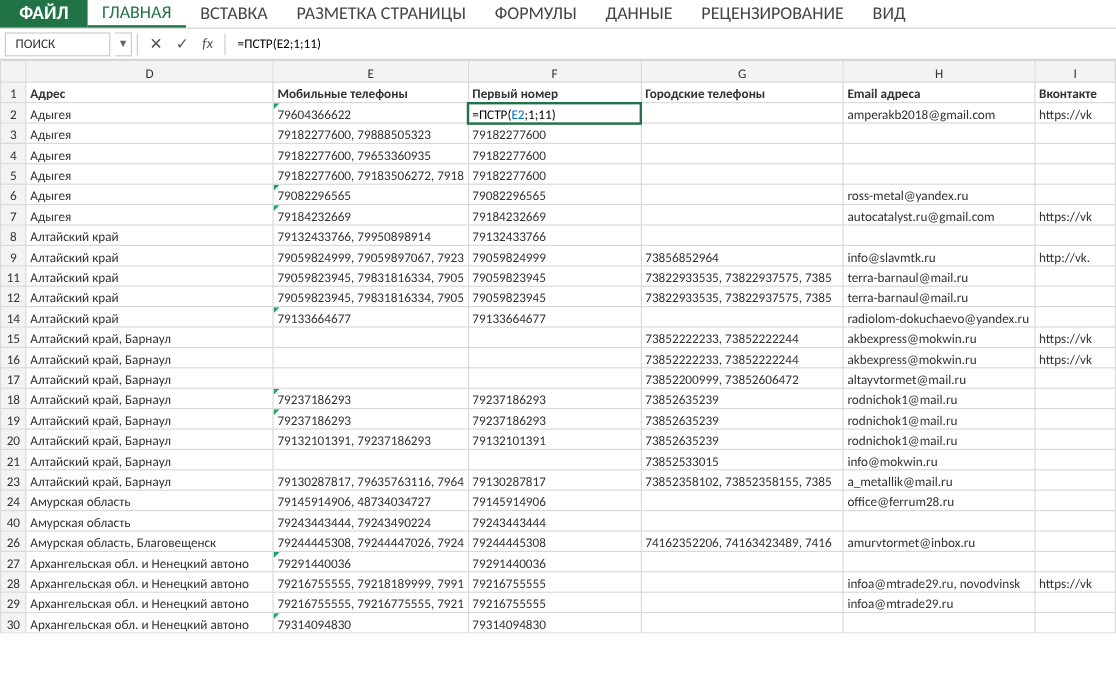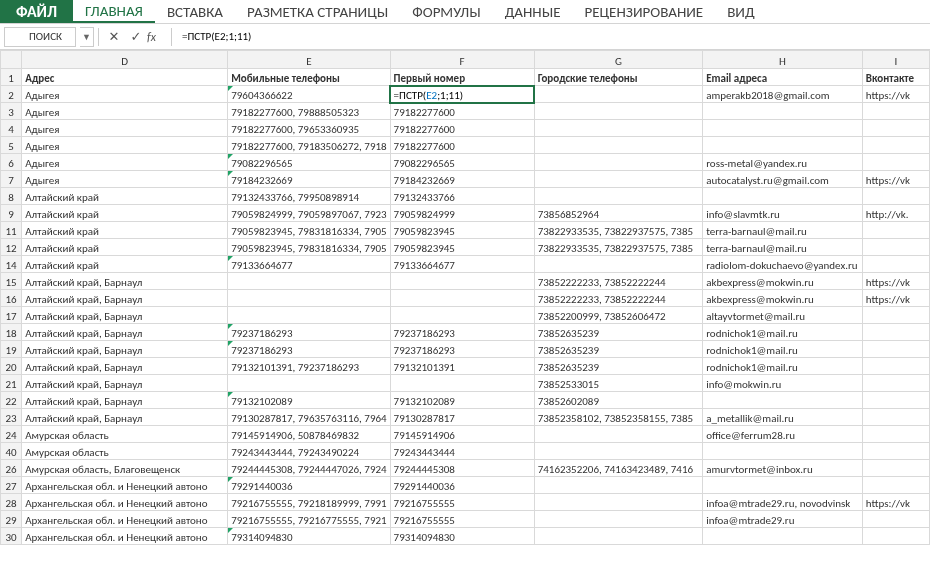--- a/index.html
+++ b/index.html
@@ -4,25 +4,25 @@
 <style>
   * { box-sizing: border-box; margin: 0; padding: 0; }
   body { font-family: Calibri, Arial, sans-serif; font-size: 12px; color: #333; background: #fff; width: 930px; height: 572px; overflow: hidden; }
   
   .ribbon-tabs { height: 24px; display: flex; align-items: stretch; background: #fff; border-bottom: 1px solid #d4d4d4; }
   .tab-file { background: #217346; color: #fff; padding: 0 16px; display: flex; align-items: center; font-size: 16px; font-weight: bold; }
   .tab { padding: 0 12px; display: flex; align-items: center; font-size: 15px; color: #444; cursor: pointer; }
   .tab.active { border-bottom: 2px solid #217346; color: #217346; }
   
   .formula-bar { height: 26px; display: flex; align-items: center; border-bottom: 1px solid #d4d4d4; }
-  .name-box { width: 72px; height: 20px; border: 1px solid #ccc; margin: 0 4px; display: flex; align-items: center; padding: 0 24px; font-size: 11px; background:#fff; }
+  .name-box { width: 88px; height: 20px; border: 1px solid #ccc; margin: 0 4px; display: flex; align-items: center; padding: 0 8px; font-size: 11px; background:#fff; }
   .name-box-arrow { width: 14px; border: 1px solid #ccc; border-left:none; height:20px; display:flex; align-items:center; justify-content:center; color:#666; font-size:9px; }
   .fb-sep { width:1px; height:18px; background:#ccc; margin:0 4px; }
   .fb-btn { width: 22px; height: 20px; display:flex; align-items:center; justify-content:center; color:#555; font-size:13px; }
-  .fx-label { font-style: italic; font-size: 12px; color:#555; width:20px; text-align:left; }
+  .fx-label { font-style: italic; font-size: 12px; color:#555; width:20px; text-align:center; }
   .formula-input { flex:1; height:20px; border:none; padding:0 6px; font-size:11px; font-family: Calibri, Arial, sans-serif; }
   
   .sheet-area { position: relative; overflow:hidden; }
   
   .grid { border-collapse: collapse; table-layout: fixed; }
   .grid th, .grid td { border: 1px solid #d9d9d9; height: 17px; overflow: hidden; white-space: nowrap; text-overflow: clip; font-size: 11px; padding: 0 3px; text-align:left; vertical-align:bottom; }
   .grid th { background:#f3f3f3; font-weight:normal; text-align:center; color:#333; }
   .col-hdr { height:18px; }
   .row-hdr { width:22px; text-align:center; background:#f3f3f3; }
   .corner { background:#f3f3f3; width:22px; }
@@ -248,41 +248,32 @@
         <tr>
           <th class="row-hdr">21</th>
           <td class="col-D">Алтайский край, Барнаул</td>
           <td class="col-E"></td>
           <td class="col-F"></td>
           <td class="col-G">73852533015</td>
           <td class="col-H">info@mokwin.ru</td>
           <td class="col-I"></td>
         </tr>
         <tr>
-          <th class="row-hdr">22</th>
-          <td class="col-D">Алтайский край, Барнаул</td>
-          <td class="col-E num-cell"><span class="green-tri"></span><span>79132102089</span></td>
-          <td class="col-F">79132102089</td>
-          <td class="col-G">73852602089</td>
-          <td class="col-H"></td>
-          <td class="col-I"></td>
-        </tr>
-        <tr>
           <th class="row-hdr">23</th>
           <td class="col-D">Алтайский край, Барнаул</td>
           <td class="col-E">79130287817, 79635763116, 7964</td>
           <td class="col-F">79130287817</td>
           <td class="col-G">73852358102, 73852358155, 7385</td>
           <td class="col-H">a_metallik@mail.ru</td>
           <td class="col-I"></td>
         </tr>
         <tr>
           <th class="row-hdr">24</th>
           <td class="col-D">Амурская область</td>
-          <td class="col-E">79145914906, 50878469832</td>
+          <td class="col-E">79145914906, 48734034727</td>
           <td class="col-F">79145914906</td>
           <td class="col-G"></td>
           <td class="col-H">office@ferrum28.ru</td>
           <td class="col-I"></td>
         </tr>
         <tr>
           <th class="row-hdr">40</th>
           <td class="col-D">Амурская область</td>
           <td class="col-E">79243443444, 79243490224</td>
           <td class="col-F">79243443444</td>

